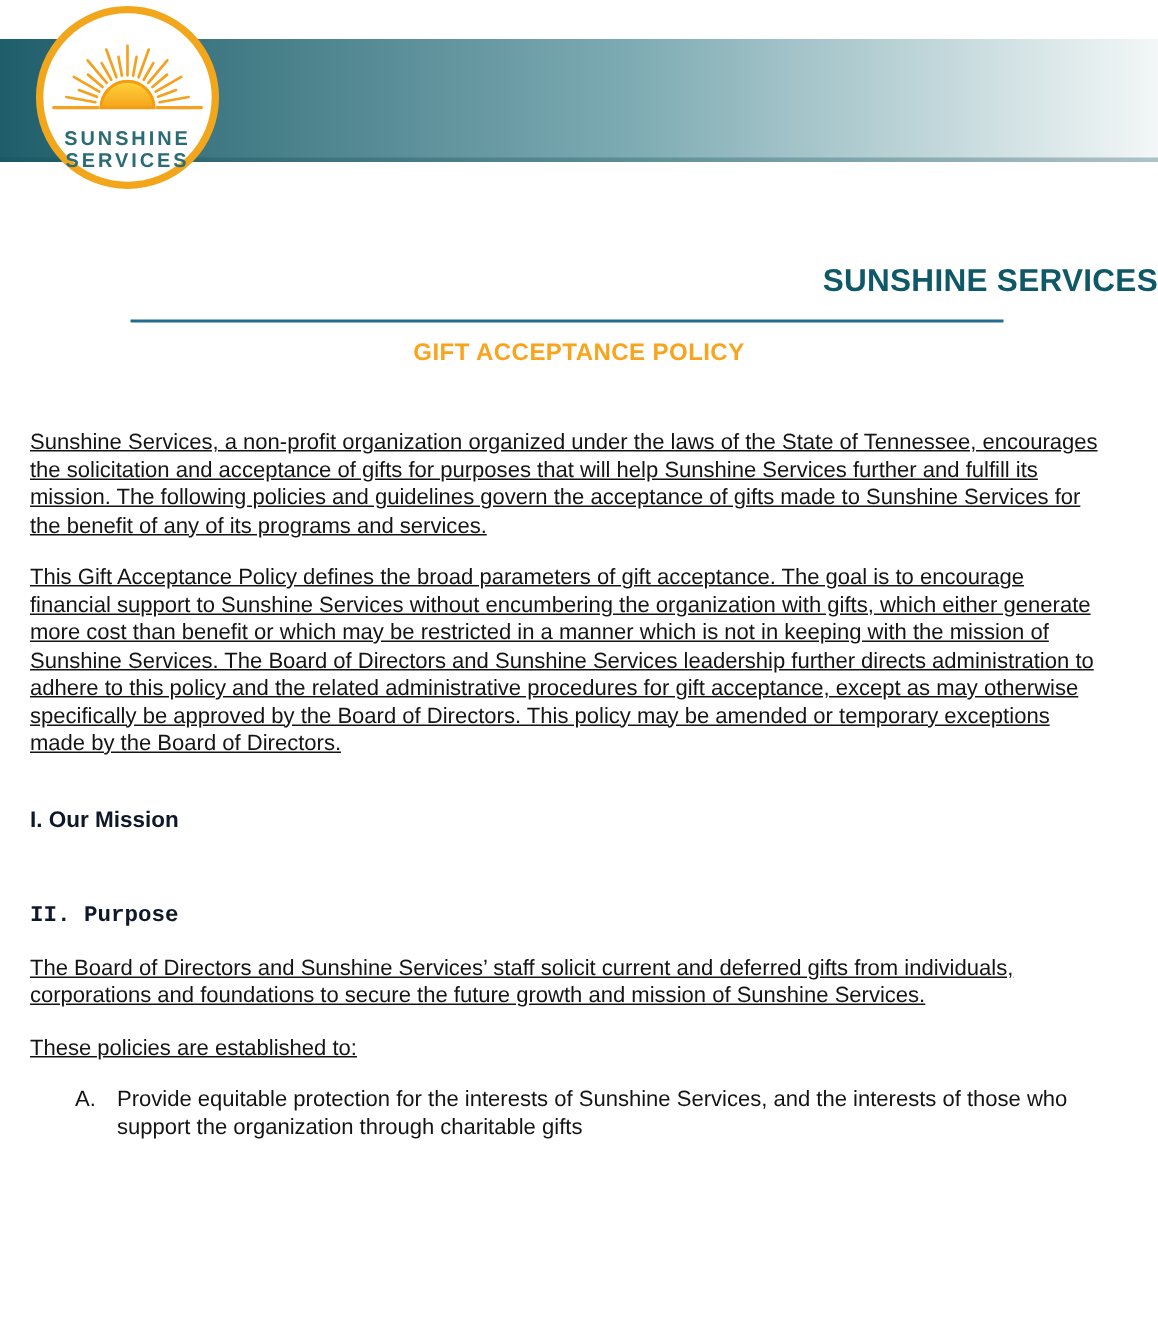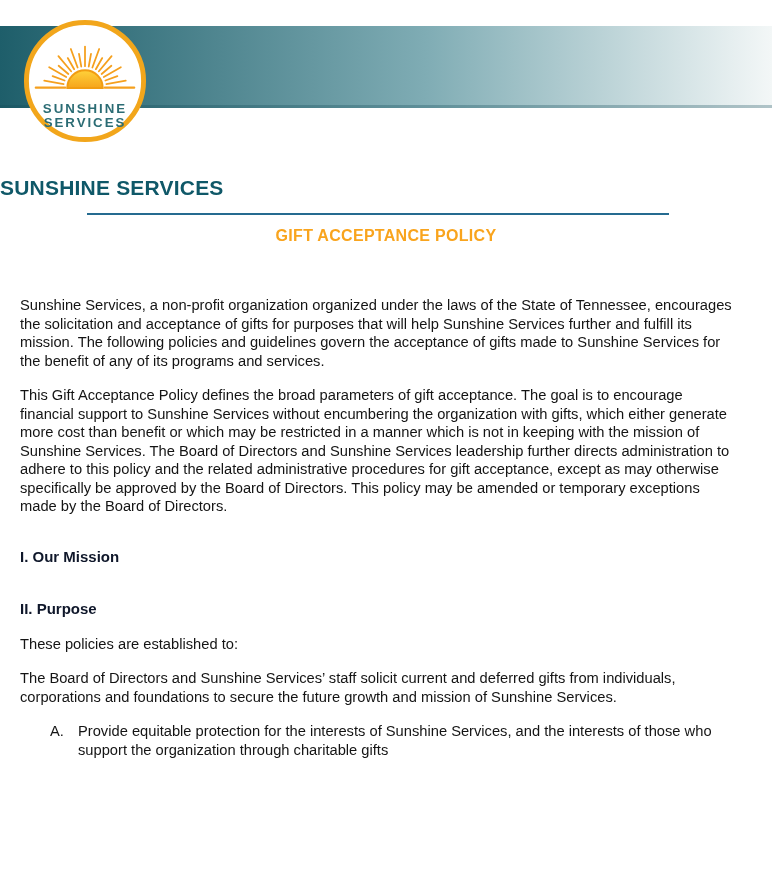--- a/index.html
+++ b/index.html
@@ -5,38 +5,38 @@
   html,body{margin:0;padding:0;background:#fff;}
   .page{
     position:relative;width:772px;height:893px;background:#ffffff;
     overflow:hidden;font-family:"Liberation Sans",sans-serif;color:#141414;
   }
   .band{
     position:absolute;top:26px;left:0;width:772px;height:79px;
     background:linear-gradient(to right,#1E5E6A 0%,#7FACB4 55%,#F3F7F7 100%);
     border-bottom:3px solid rgba(21,77,88,0.30);
   }
-  .logo{position:absolute;top:18px;left:22px;width:126px;height:126px;}
+  .logo{position:absolute;top:2px;left:22px;width:126px;height:126px;}
   .logo svg{display:block;width:126px;height:126px;}
   .doc-title{
-    position:absolute;top:176px;left:0;width:772px;text-align:left;
+    position:absolute;top:176px;left:0;width:772px;text-align:right;
     font-size:21px;line-height:24px;font-weight:bold;color:#0F5868;letter-spacing:0.2px;
   }
   .title-rule{position:absolute;top:213px;left:87px;width:582px;height:2px;background:#256B90;}
   .doc-subtitle{
     position:absolute;top:227px;left:0;width:772px;text-align:center;
     font-size:16px;line-height:18px;font-weight:bold;color:#F9A41D;letter-spacing:0.3px;
   }
   .content{
     position:absolute;top:286px;left:20px;width:714px;
     font-size:14.7px;line-height:18.5px;color:#141414;
   }
-  .content p{margin:10px 0 16px 0;}
+  .content p{margin:0 0 16px 0;text-decoration:underline;}
   .content h2{font-size:15px;line-height:18.5px;font-weight:bold;color:#0f172a;margin:32px 0 16px 0;}
-  .content h2.h-purpose{margin-top:34px;}
+  .content h2.h-purpose{margin-top:46px;font-family:Liberation Mono, monospace;}
   .list-item{display:flex;padding-left:30px;margin-top:16px;}
   .list-item .marker{flex:none;width:28px;}
   .list-item .li-text{flex:1;}
 </style>
 </head>
 <body>
 
 <div class="page">
 
   <div class="band"></div>
@@ -83,23 +83,23 @@
   <div class="title-rule"></div>
   <div class="doc-subtitle">GIFT ACCEPTANCE POLICY</div>
 
   <div class="content">
     <p>Sunshine Services, a non-profit organization organized under the laws of the State of Tennessee, encourages the solicitation and acceptance of gifts for purposes that will help Sunshine Services further and fulfill its mission. The following policies and guidelines govern the acceptance of gifts made to Sunshine Services for the benefit of any of its programs and services.</p>
     <p>This Gift Acceptance Policy defines the broad parameters of gift acceptance. The goal is to encourage financial support to Sunshine Services without encumbering the organization with gifts, which either generate more cost than benefit or which may be restricted in a manner which is not in keeping with the mission of Sunshine Services. The Board of Directors and Sunshine Services leadership further directs administration to adhere to this policy and the related administrative procedures for gift acceptance, except as may otherwise specifically be approved by the Board of Directors. This policy may be amended or temporary exceptions made by the Board of Directors.</p>
 
     <h2 class="h-mission">I. Our Mission</h2>
 
     <h2 class="h-purpose">II. Purpose</h2>
+    <p>The Board of Directors and Sunshine Services’ staff solicit current and deferred gifts from individuals, corporations and foundations to secure the future growth and mission of Sunshine Services.</p>
+
     <p>These policies are established to:</p>
-
-    <p>The Board of Directors and Sunshine Services’ staff solicit current and deferred gifts from individuals, corporations and foundations to secure the future growth and mission of Sunshine Services.</p>
 
     <div class="list-item">
       <span class="marker">A.</span>
       <span class="li-text">Provide equitable protection for the interests of Sunshine Services, and the interests of those who support the organization through charitable gifts</span>
     </div>
   </div>
 
 </div>
 
 </body></html>

